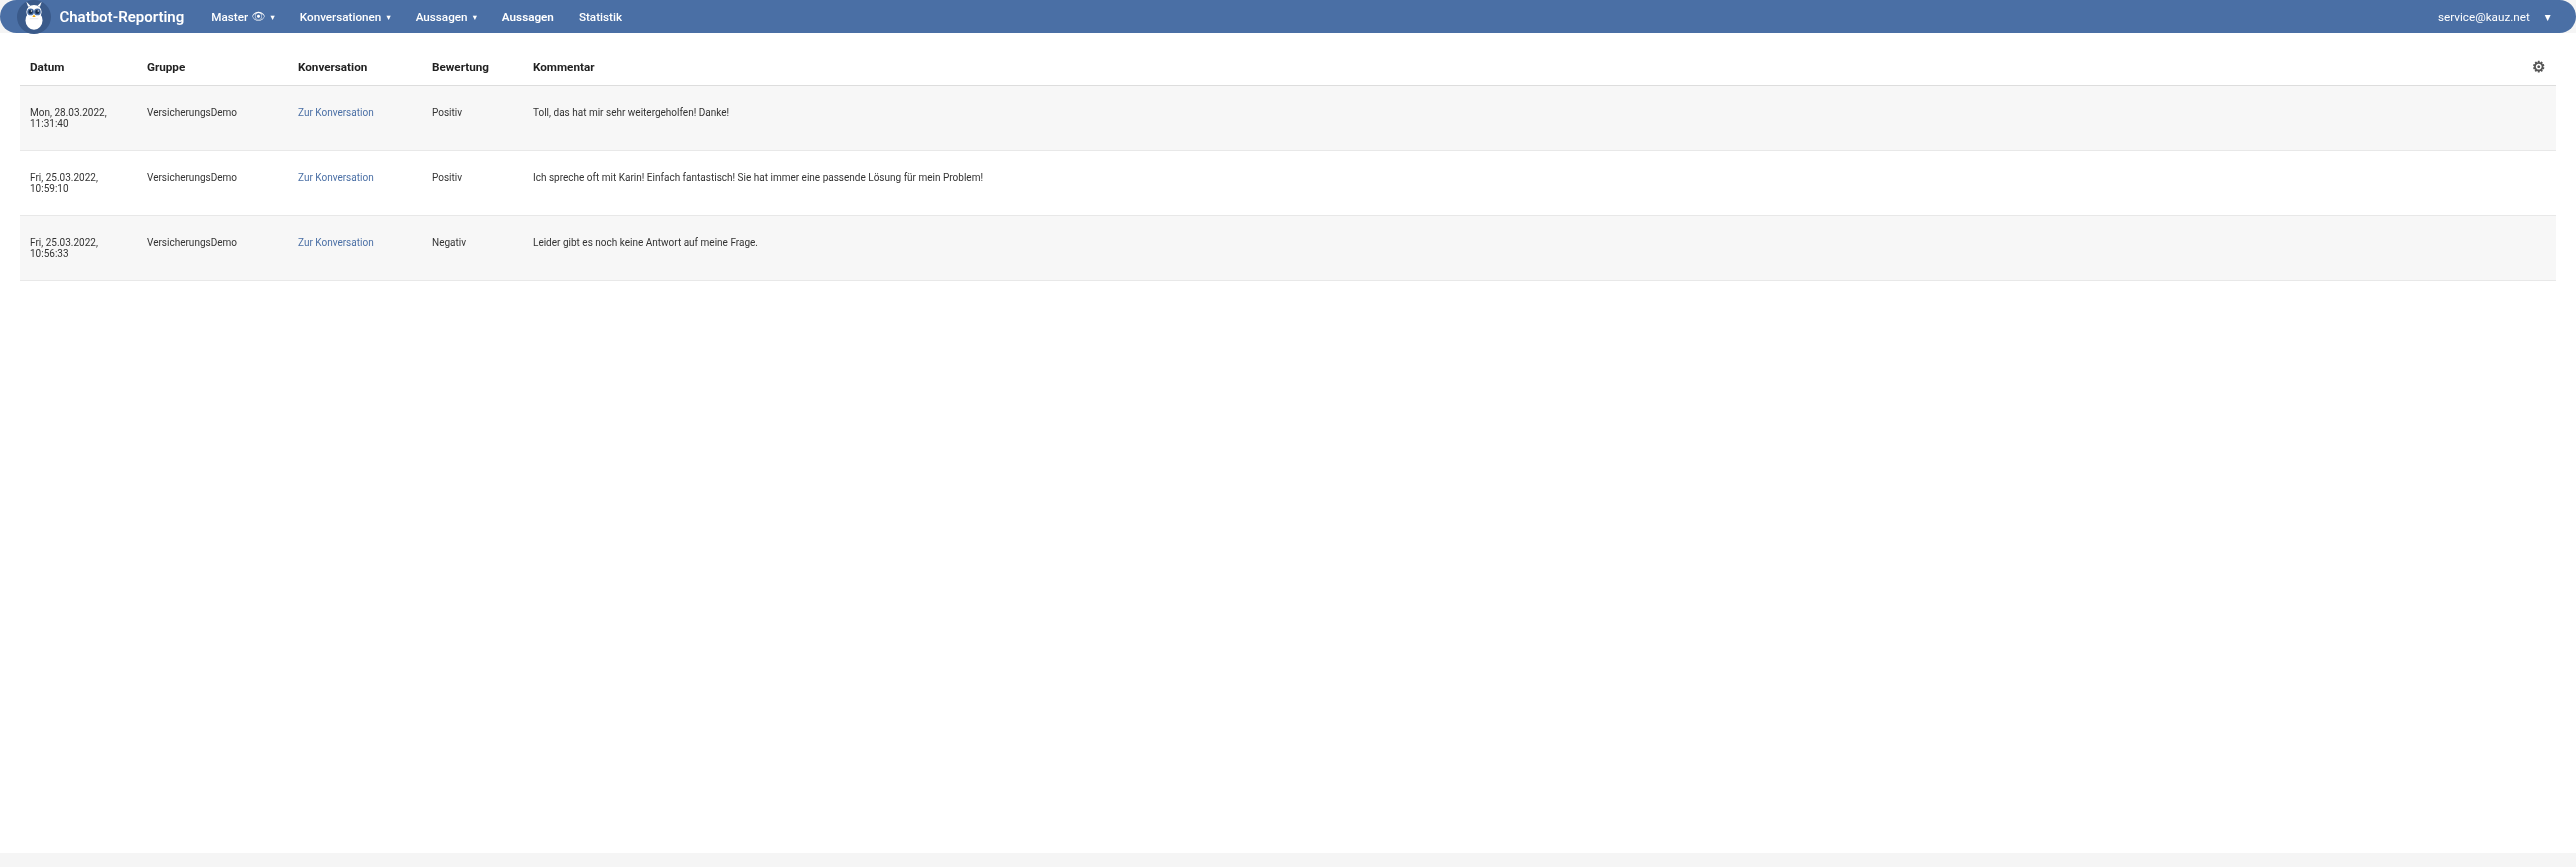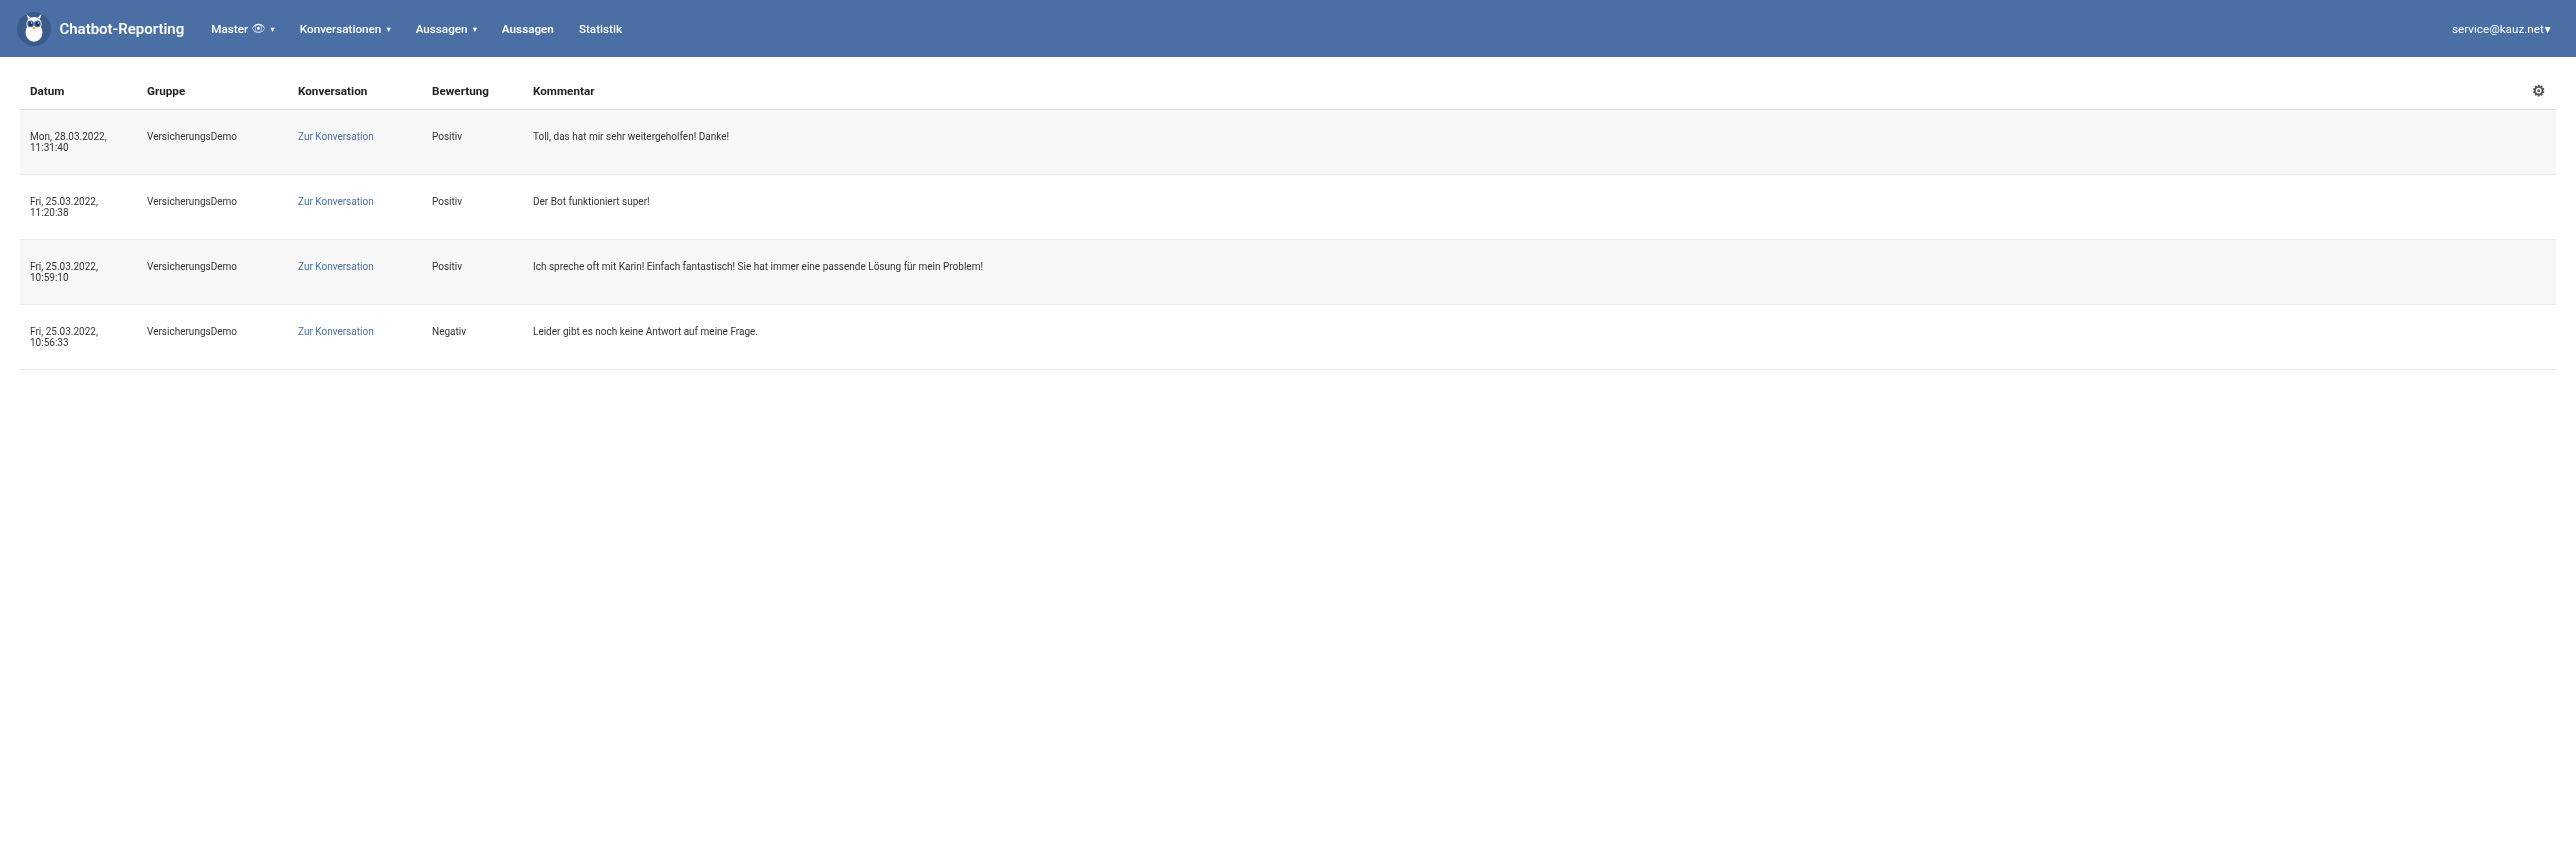--- a/index.html
+++ b/index.html
@@ -14,22 +14,23 @@
       background: #f5f5f5;
       color: #333;
     }
 
     
     .navbar {
       background-color: #4a6fa5;
       display: flex;
       align-items: center;
       padding: 0 17px;
-      height: 57px;
-      color: white;
+      height: 33px;
+      color: white;
+      border-radius: 18px;
     }
 
     .navbar-brand {
       display: flex;
       align-items: center;
       gap: 8.4px;
       font-size: 15px;
       font-weight: 600;
       color: white;
       text-decoration: none;
@@ -72,21 +73,21 @@
 
     .navbar-right {
       margin-left: auto;
       display: flex;
       align-items: center;
     }
 
     .user-menu {
       display: flex;
       align-items: center;
-      gap: 1px;
+      gap: 15px;
       color: white;
       cursor: pointer;
       padding: 5px 8.4px;
       border-radius: 3.4px;
     }
 
     
     .main-content {
       padding: 17px 20px;
       background: white;
@@ -235,30 +236,20 @@
       <td class="col-datum">Mon, 28.03.2022, 11:31:40</td>
       <td class="col-gruppe">VersicherungsDemo</td>
       <td class="col-konversation">
         <a class="link-blue">Zur Konversation</a>
       </td>
       <td class="col-bewertung">Positiv</td>
       <td class="col-kommentar">Toll, das hat mir sehr weitergeholfen! Danke!</td>
       <td class="col-gear"></td>
     </tr>
         <tr>
-      <td class="col-datum">Fri, 25.03.2022, 11:20:38</td>
-      <td class="col-gruppe">VersicherungsDemo</td>
-      <td class="col-konversation">
-        <a class="link-blue">Zur Konversation</a>
-      </td>
-      <td class="col-bewertung">Positiv</td>
-      <td class="col-kommentar">Der Bot funktioniert super!</td>
-      <td class="col-gear"></td>
-    </tr>
-        <tr>
       <td class="col-datum">Fri, 25.03.2022, 10:59:10</td>
       <td class="col-gruppe">VersicherungsDemo</td>
       <td class="col-konversation">
         <a class="link-blue">Zur Konversation</a>
       </td>
       <td class="col-bewertung">Positiv</td>
       <td class="col-kommentar">Ich spreche oft mit Karin! Einfach fantastisch! Sie hat immer eine passende Lösung für mein Problem!</td>
       <td class="col-gear"></td>
     </tr>
         <tr>

